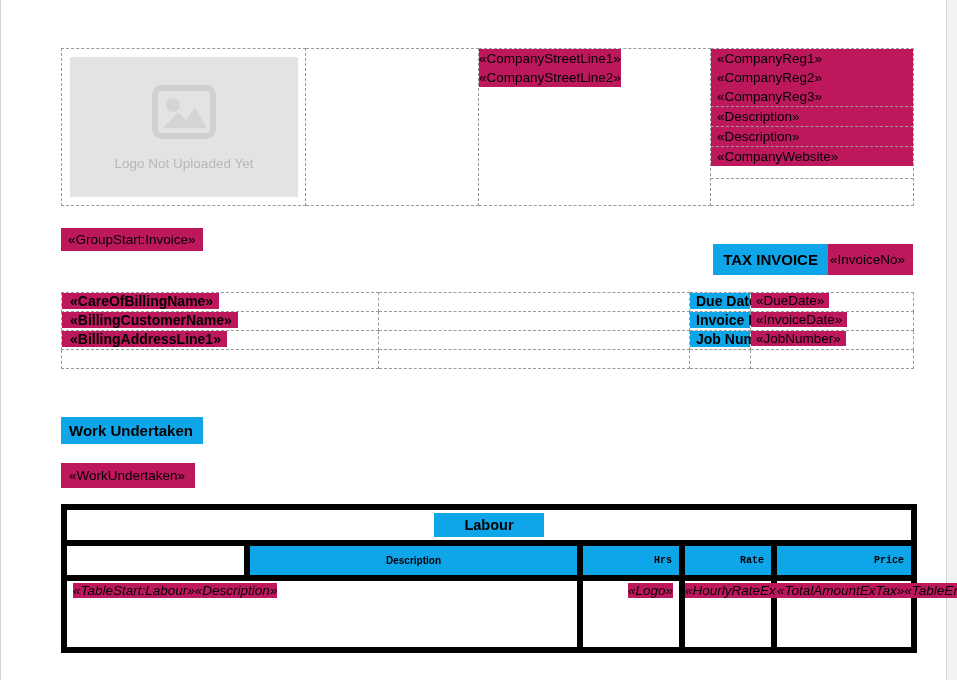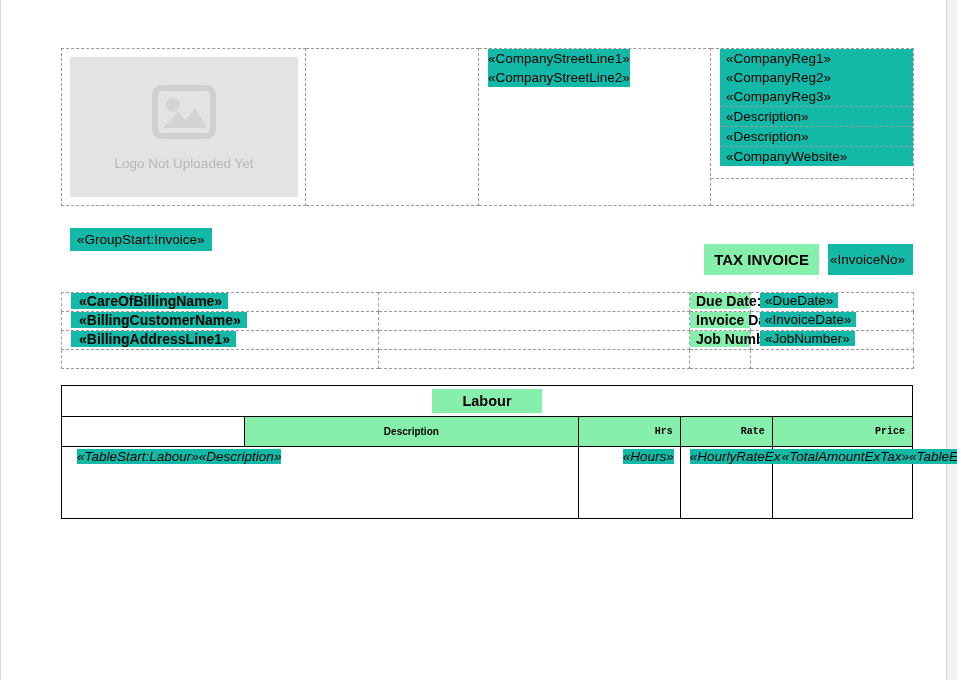--- a/index.html
+++ b/index.html
@@ -30,22 +30,22 @@
   }
 
   .doc {
     position: absolute;
     left: 61px;
     top: 0;
     width: 852px;
   }
 
   
-  .hl-y { background: #14b8a6; margin-left: 9px; }
-  .hl-c { background: #86efac; }
+  .hl-y { background: #be185d; }
+  .hl-c { background: #0ea5e9; }
 
   
   table.layout {
     border-collapse: collapse;
     table-layout: fixed;
     width: 852px;
     font-size: 13.5px;
     color: #000;
   }
   table.layout td {
@@ -167,21 +167,21 @@
 
   
   table.labour {
     border-collapse: collapse;
     table-layout: fixed;
     width: 852px;
     margin-top: 16px;
     font-size: 13.5px;
   }
   table.labour td {
-    border: 1px solid #000000;
+    border: 6px solid #000000;
     padding: 0;
     vertical-align: top;
   }
   .lab-title-row td { height: 30px; }
   .lab-title {
     display: block;
     text-align: center;
     font-weight: bold;
     font-size: 14.5px;
     line-height: 30px;
@@ -310,20 +310,28 @@
       </tr>
       <tr>
         <td class="spacer-row"></td>
         <td class="spacer-row"></td>
         <td class="spacer-row"></td>
         <td class="spacer-row"></td>
       </tr>
     </tbody>
       </table>
 
+    <div class="work-block">
+      <div>
+        <span class="work-head hl-c">Work Undertaken</span>
+      </div>
+      <div>
+        <span class="work-field hl-y">«WorkUndertaken»</span>
+      </div>
+    </div>
 
     <table class="labour">
       <colgroup>
         <col style="width:183px;">
         <col style="width:333px;">
         <col style="width:102px;">
         <col style="width:92px;">
         <col style="width:140px;">
       </colgroup>
       <tbody>
@@ -345,21 +353,21 @@
         </td>
         <td class="hl-c">
           <span class="lab-head right">Price</span>
         </td>
       </tr>
       <tr class="lab-body-row">
         <td colspan="2" class="lab-cell left">
           <span class="hl-y lab-frag">«TableStart:Labour»«Description»</span>
         </td>
         <td class="lab-cell right">
-          <span class="hl-y lab-frag">«Hours»</span>
+          <span class="hl-y lab-frag">«Logo»</span>
         </td>
         <td class="lab-cell right">
           <span class="hl-y lab-frag">«HourlyRateExTax»</span>
         </td>
         <td class="lab-cell right">
           <span class="hl-y lab-frag">«TotalAmountExTax»«TableEnd:Labour»</span>
         </td>
       </tr>
     </tbody>
       </table>

